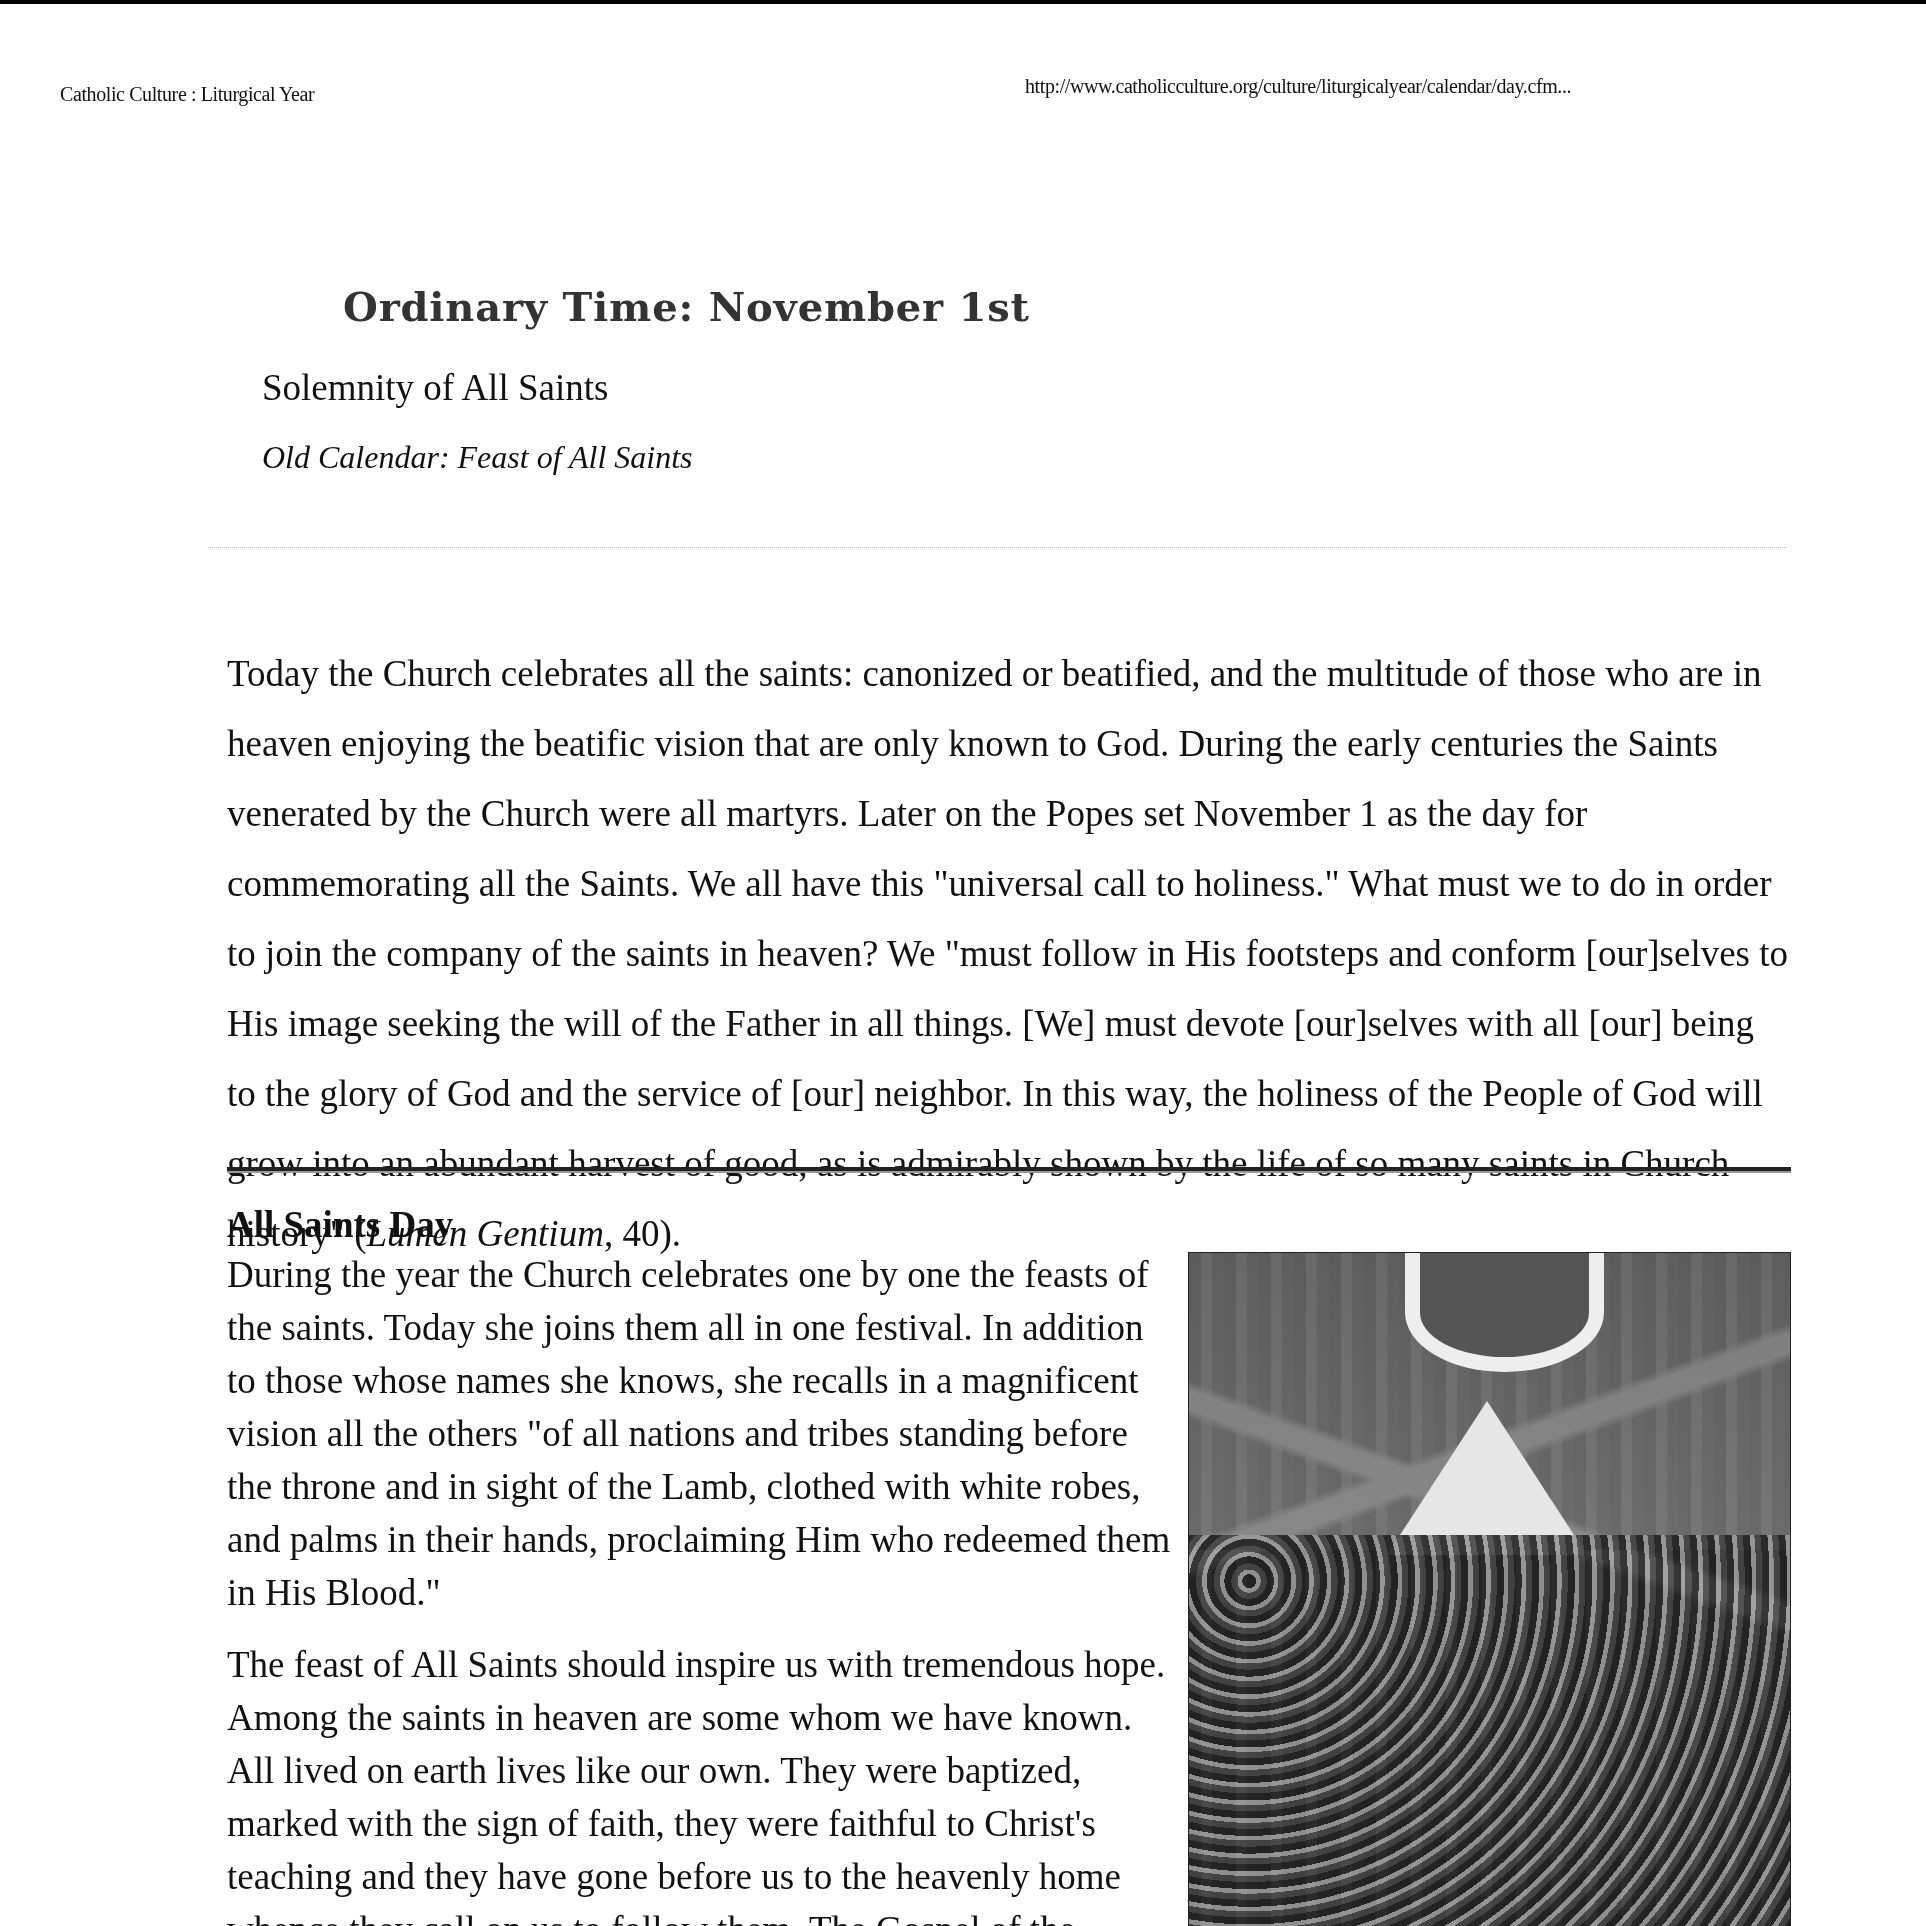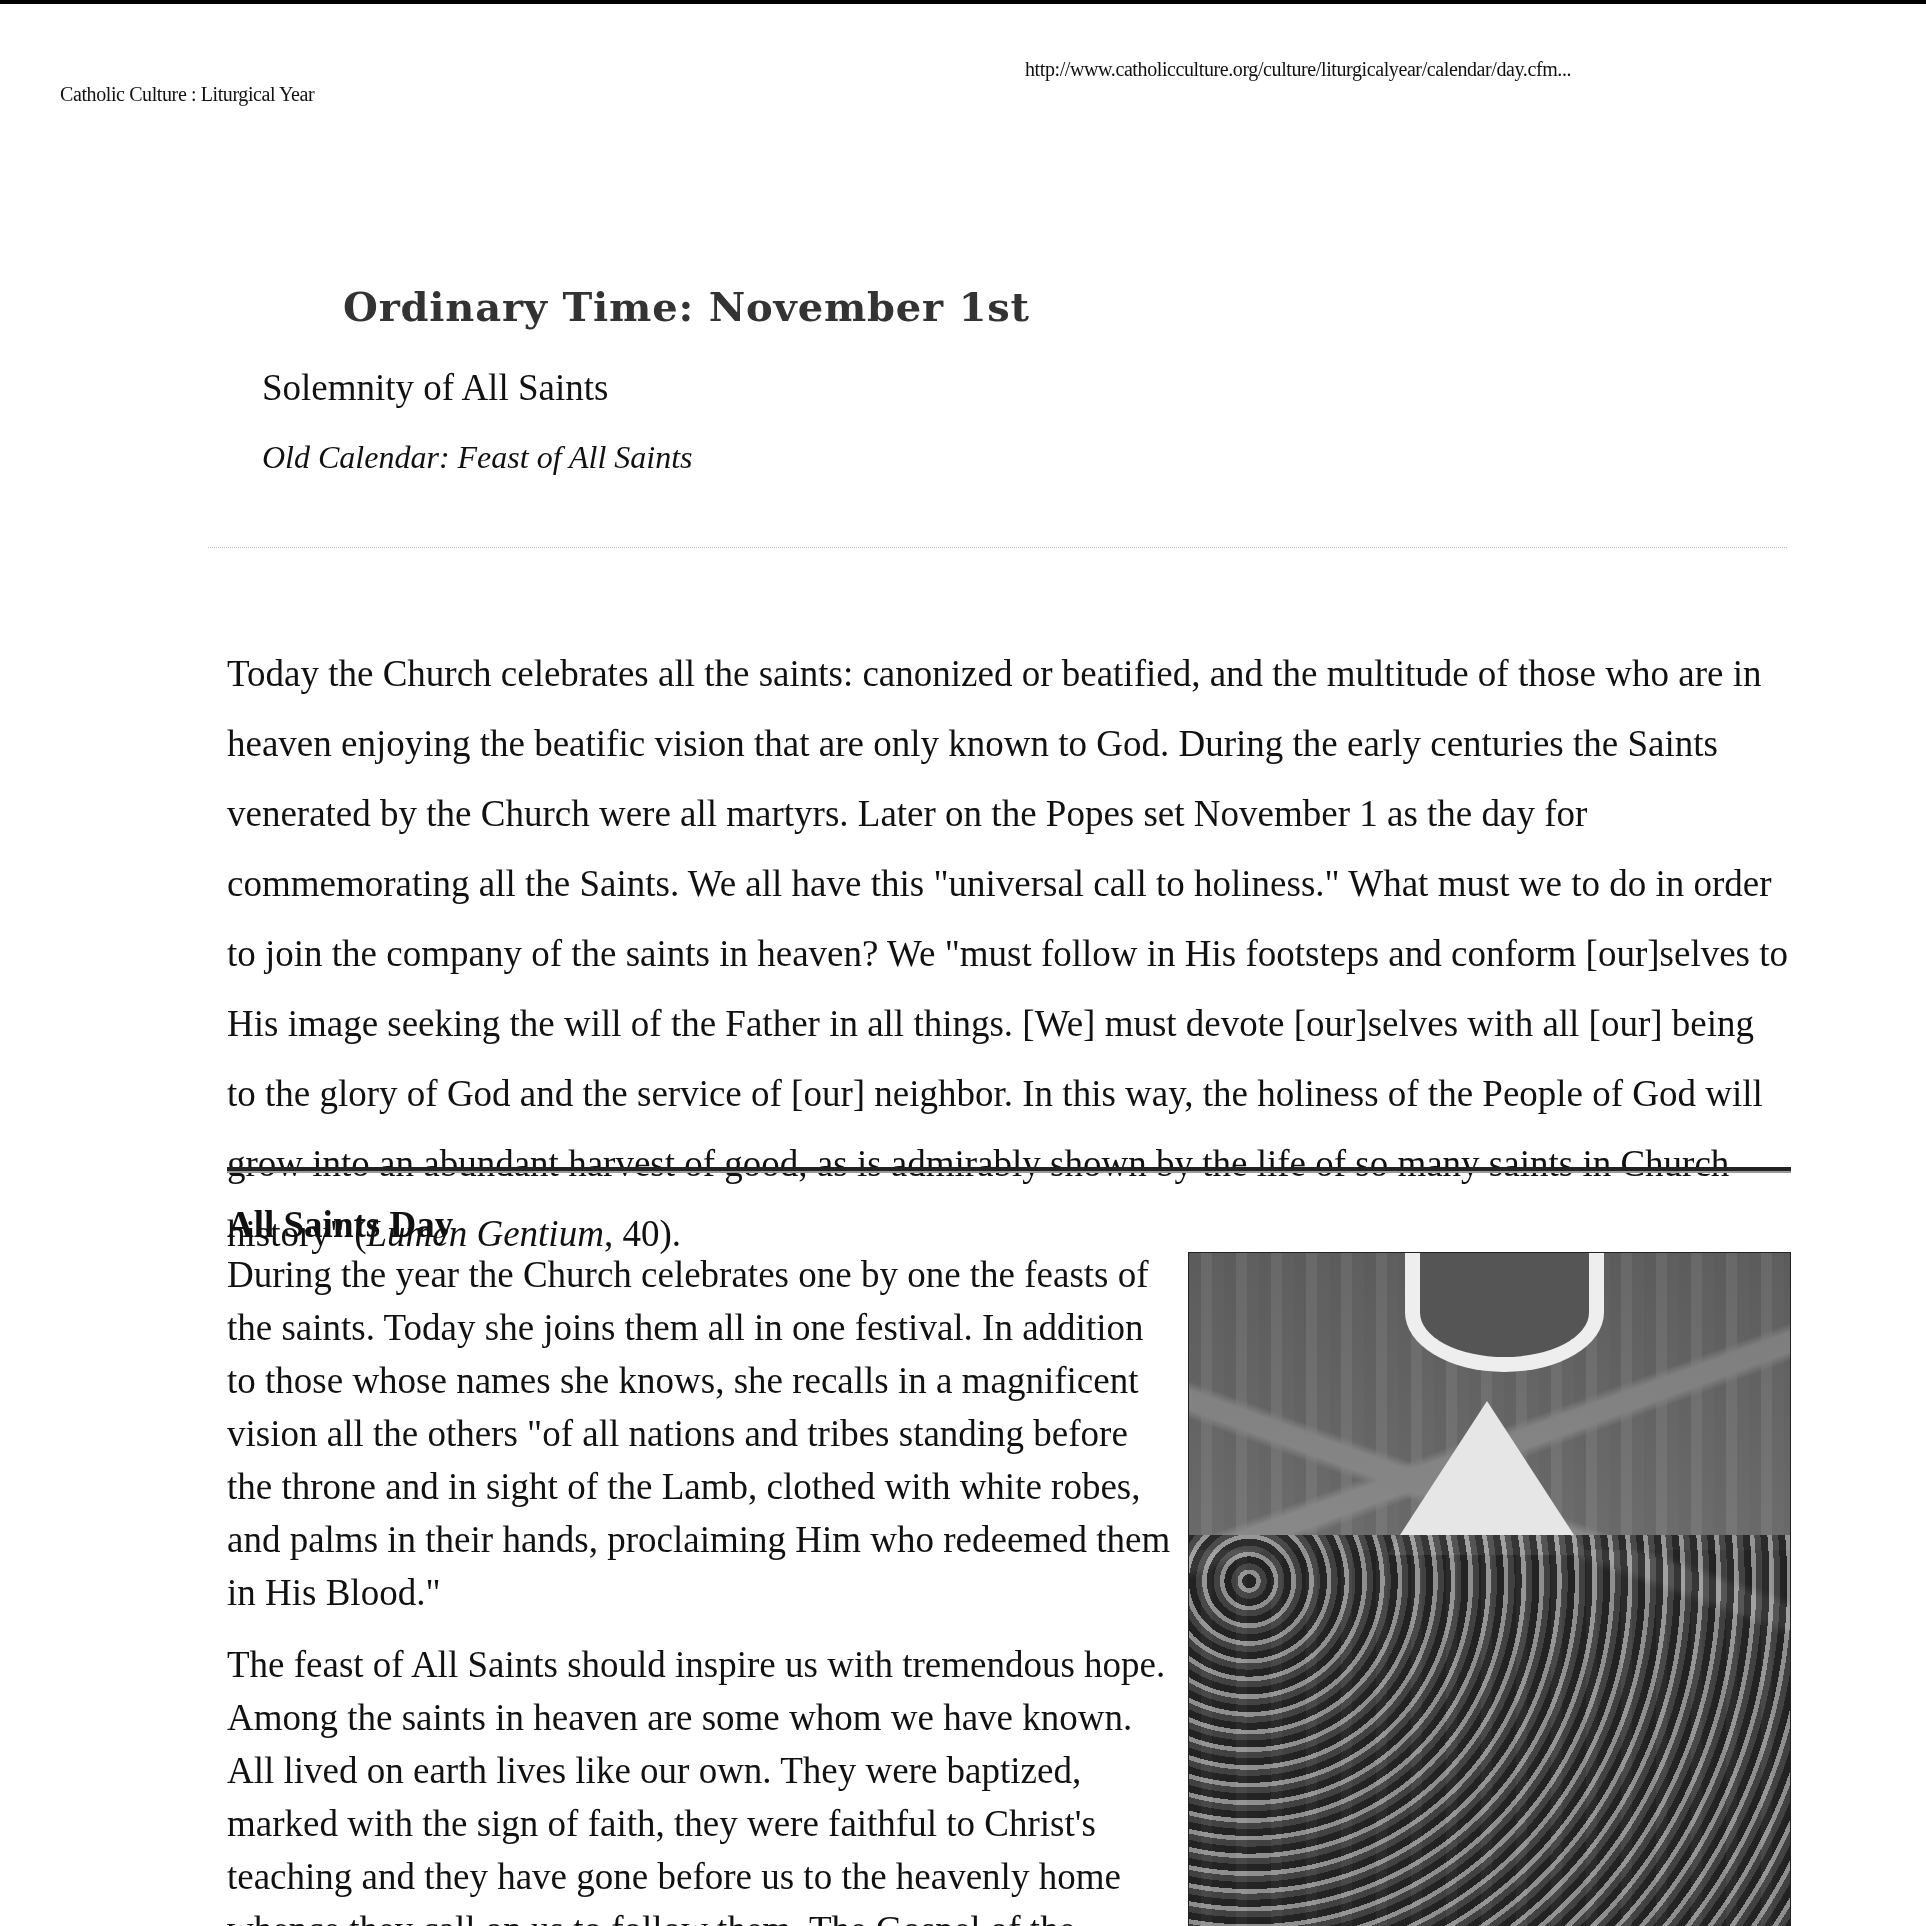--- a/index.html
+++ b/index.html
@@ -1,21 +1,21 @@
 <!DOCTYPE html>
 <html style="font-size:6.2px"><head>
 <meta charset="utf-8">
 <style>
   html, body { margin: 0; padding: 0; background: #fff; }
   body { width: 1965px; height: 2704px; position: relative; overflow: hidden;
          font-family: "Liberation Serif", "DejaVu Serif", serif; color: #111; }
   .topbar { position: absolute; left: 0; top: 0; width: 1965px; height: 3.9px; background: #000; }
   .hdr { position: absolute; font-size: 20px; letter-spacing: -0.4px; }
   .hdr-left { left: 60px; top: 83px; }
-  .hdr-right { left: 1025px; top: 58px; }
+  .hdr-right { left: 1025px; top: 75px; }
   .title { position: absolute; left: 343px; top: 283px; font-family: "DejaVu Serif", serif; font-weight: bold;
            font-size: 40px; color: #333; letter-spacing: 0.8px; }
   .subtitle { position: absolute; left: 262px; top: 366px; font-size: 37px; }
   .oldcal { position: absolute; left: 262px; top: 439px; font-size: 32px; font-style: italic; text-align: center; }
   .dotted-rule { position: absolute; left: 208px; top: 547px; width: 1579px; border-top: 1.5px dotted #bbb; }
   .body-text { position: absolute; left: 227px; width: 1564px; font-size: 37px; line-height: 70px; margin-top: 30px; }
   .intro { top: 609px; }
   .rule { position: absolute; left: 227px; top: 1167px; width: 1564px; height: 3.9px; background: #222;
           border-bottom: 2.3px solid #999; }
   .section { position: absolute; left: 227px; top: 1202px; width: 1564px; font-size: 37px; line-height: 53px; }

